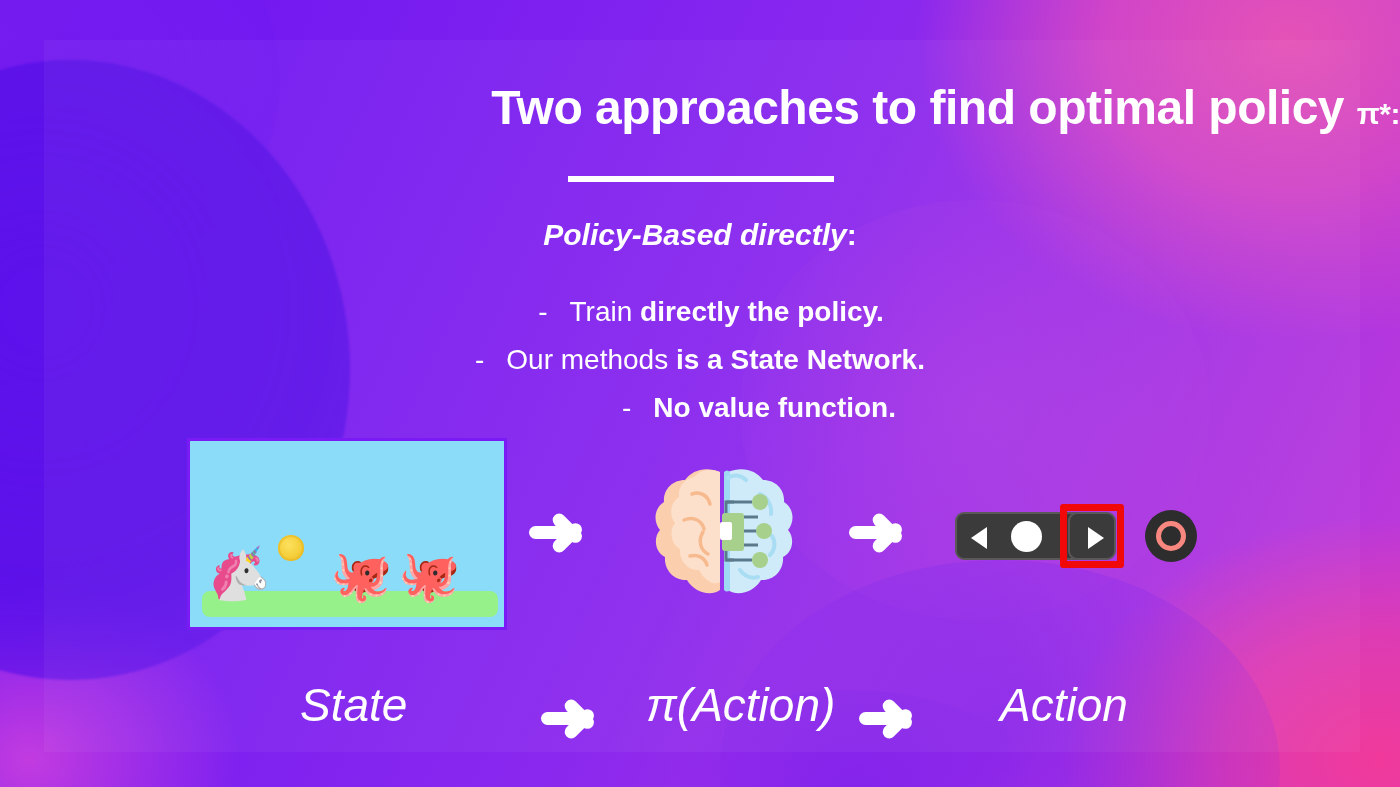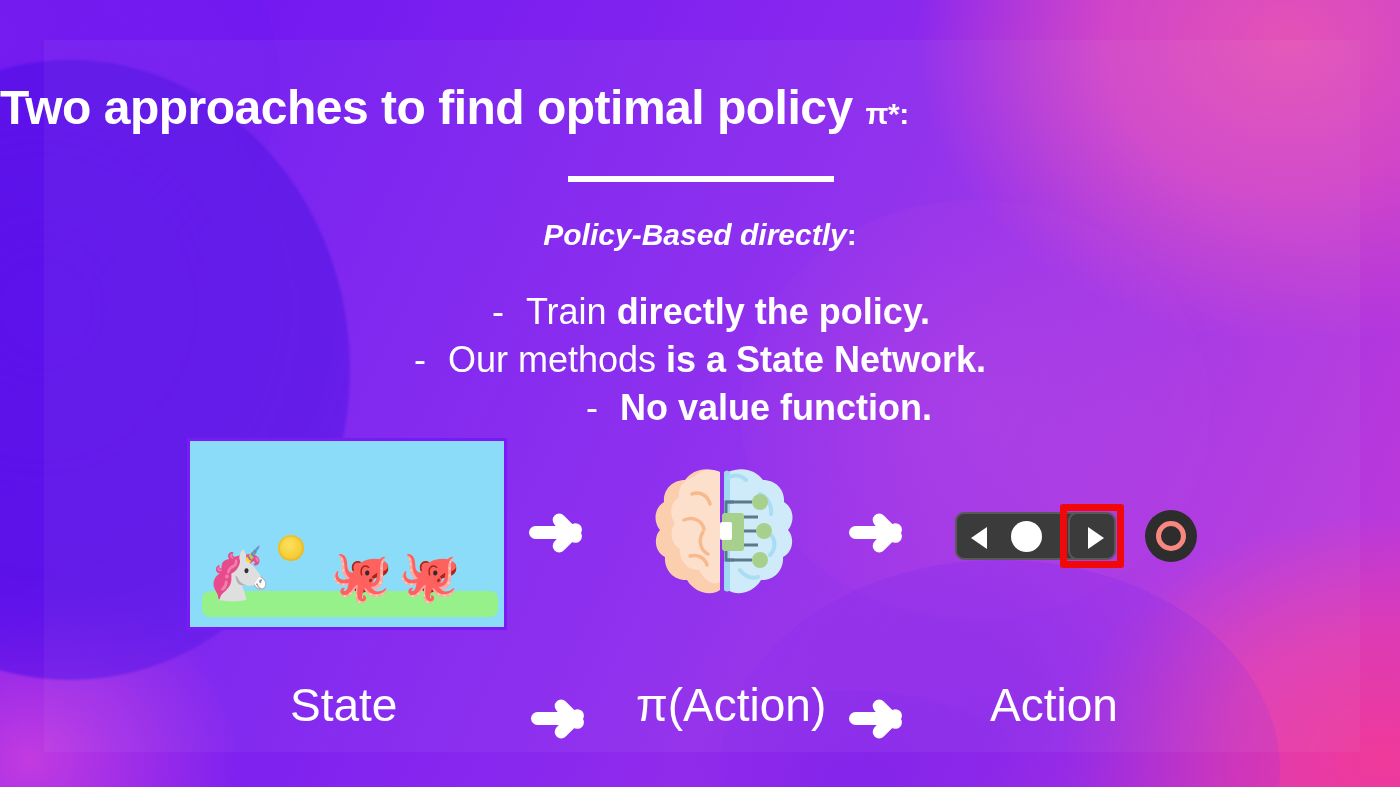--- a/index.html
+++ b/index.html
@@ -47,21 +47,21 @@
     position:absolute; left:44px; top:40px; width:1316px; height:712px;
     background: rgba(255,255,255,.045);
     pointer-events:none;
   }
 
   
   .slide { position:absolute; inset:0; }
 
   .title {
     position:absolute; top:80px; left:0; width:1400px;
-    text-align:left;
+    text-align:right;
     color:#fff;
     font-size:48px;
     font-weight:700;
     letter-spacing:-0.5px;
     white-space:nowrap;
   }
   .title .pi { font-size:30px; font-weight:600; vertical-align:baseline; }
 
   .title-rule {
     position:absolute; left:568px; top:176px;
@@ -70,21 +70,21 @@
 
   .subtitle {
     position:absolute; top:218px; left:0; width:1400px;
     text-align:center; color:#fff;
     font-size:30px; font-style:italic; font-weight:700;
   }
   .subtitle .colon { font-style:normal; }
 
   .bullets {
     position:absolute; top:288px; left:0; width:1400px;
-    text-align:center; color:#fff; font-size:36px; line-height:48px;
+    text-align:center; color:#fff; font-size:28px; line-height:48px;
   }
   .bullet { white-space:nowrap; }
   .bullet .dash { display:inline-block; margin-right:22px; }
   .bullet .bold { font-weight:700; }
   .b1 { padding-left:22px; }
   .b2 { padding-left:0px; }
   .b3 { padding-left:118px; }
 
   
   .diagram { position:absolute; left:0; top:438px; width:1400px; height:200px; }
@@ -158,21 +158,21 @@
     position:absolute; left:190px; top:10px; width:52px; height:52px;
     border-radius:50%; background:#2E2D2D;
     display:flex; align-items:center; justify-content:center;
   }
   .round-btn .ring {
     width:30px; height:30px; border-radius:50%;
     border:5px solid #F7877F; background:#2E2D2D;
   }
 
   
-  .labels { position:absolute; left:2px; top:678px; width:1173px; height:80px; }
+  .labels { position:absolute; left:12px; top:678px; width:1173px; height:80px;font-style:italic; }
   .lbl {
     position:absolute; color:#fff; font-size:46px; font-weight:400; white-space:nowrap;
   }
   .lbl-state  { left:288px; top:0px; }
   .lbl-pi     { left:634px; top:0px; }
   .lbl-action { left:988px; top:0px; }
   .arrow-3 { left:527px; top:12px; }
   .arrow-4 { left:845px; top:12px; }
 </style>
 </head>

